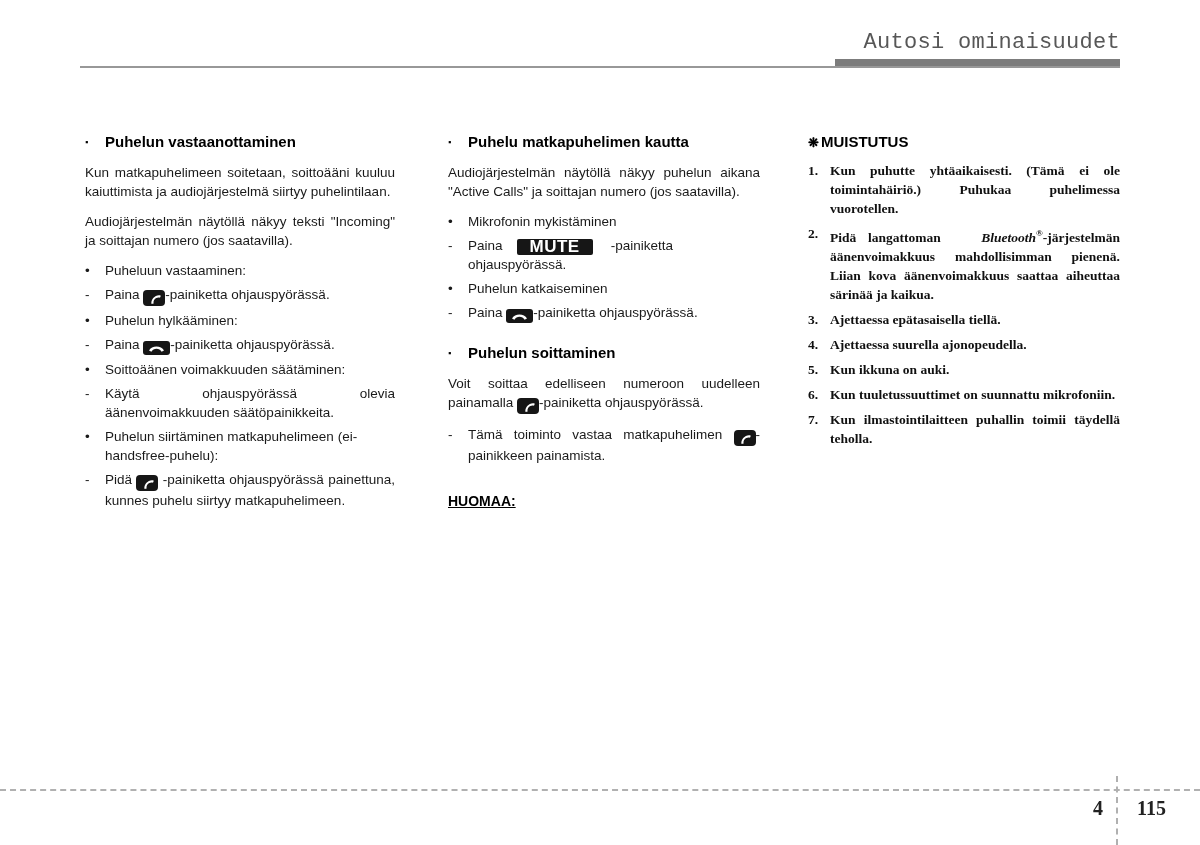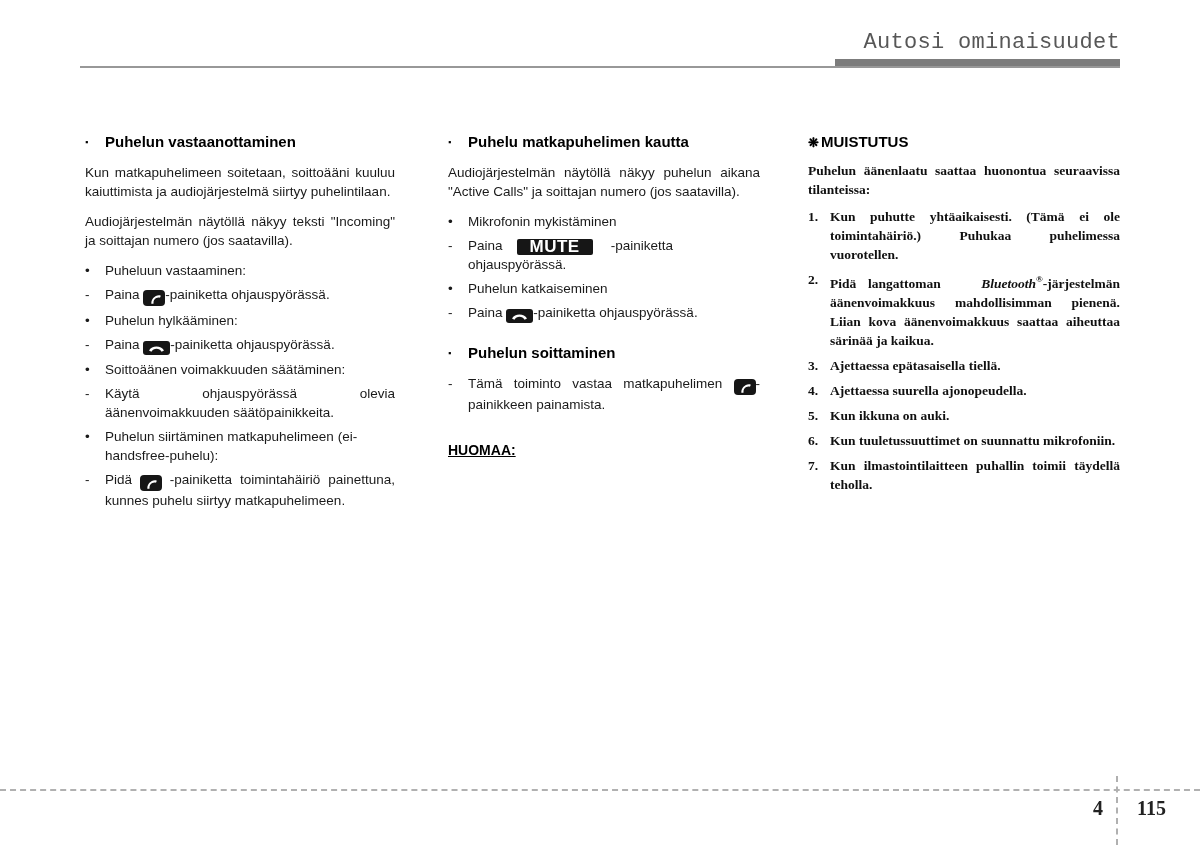--- a/index.html
+++ b/index.html
@@ -116,21 +116,21 @@
     <div class="li plain">
       <span class="marker">•</span>
       <div class="txt">Puhelun siirtäminen matkapuhelimeen (ei-handsfree-puhelu):</div>
     </div>
     <div class="li">
       <span class="marker">-</span>
       <div class="txt"><span>Pidä </span><span class="pbtn call">
             <svg viewBox="0 0 24 12" width="15" height="8">
               <path d="M2 10 C5.5 3, 18.5 3, 22 10 L18.8 11.6 C16.2 6.4, 7.8 6.4, 5.2 11.6 Z" fill="#ffffff"></path>
             </svg>
-          </span><span> -painiketta toimintahäiriö painettuna, kunnes puhelu siirtyy matkapuhelimeen.</span></div>
+          </span><span> -painiketta ohjauspyörässä painettuna, kunnes puhelu siirtyy matkapuhelimeen.</span></div>
     </div>
   </section>
 
   <section class="col col-2">
     <h3 class="sec-heading">
       <span class="marker">▪</span>
       <span>Puhelu matkapuhelimen kautta</span>
     </h3>
     <p class="body">Audiojärjestelmän näytöllä näkyy puhelun aikana "Active Calls" ja soittajan numero (jos saatavilla).</p>
 
@@ -153,39 +153,43 @@
             <svg viewBox="0 0 24 12" width="19" height="9">
               <path d="M2 10 C5.5 3, 18.5 3, 22 10 L18.8 11.6 C16.2 6.4, 7.8 6.4, 5.2 11.6 Z" fill="#ffffff"></path>
             </svg>
           </span><span>-painiketta ohjauspyörässä.</span></div>
     </div>
 
     <h3 class="sec-heading gap-top">
       <span class="marker">▪</span>
       <span>Puhelun soittaminen</span>
     </h3>
+    <p class="body"><span>Voit soittaa edelliseen numeroon uudelleen painamalla </span><span class="pbtn call">
+          <svg viewBox="0 0 24 12" width="15" height="8">
+            <path d="M2 10 C5.5 3, 18.5 3, 22 10 L18.8 11.6 C16.2 6.4, 7.8 6.4, 5.2 11.6 Z" fill="#ffffff"></path>
+          </svg>
+        </span><span>-painiketta ohjauspyörässä.</span></p>
 
     <div class="li">
       <span class="marker">-</span>
       <div class="txt"><span>Tämä toiminto vastaa matkapuhelimen </span><span class="pbtn call">
             <svg viewBox="0 0 24 12" width="15" height="8">
               <path d="M2 10 C5.5 3, 18.5 3, 22 10 L18.8 11.6 C16.2 6.4, 7.8 6.4, 5.2 11.6 Z" fill="#ffffff"></path>
             </svg>
           </span><span>-painikkeen painamista.</span></div>
     </div>
 
     <div class="note-heading">HUOMAA:</div>
   </section>
 
   <section class="col col-3">
     <h3 class="c3-heading">
       <span class="sym">❋</span>
       <span>MUISTUTUS</span>
     </h3>
-    <p class="c3-intro">Puhelun äänenlaatu saattaa huonontua seuraavissa tilanteissa:</p>
 
     <div class="nli">
       <span class="num">1.</span>
       <div class="txt">Kun puhutte yhtäaikaisesti. (Tämä ei ole toimintahäiriö.) Puhukaa puhelimessa vuorotellen.</div>
     </div>
     <div class="nli">
       <span class="num">2.</span>
       <div class="txt"><span>Pidä langattoman </span><span class="it">Bluetooth</span><sup>®</sup><span>-järjestelmän äänenvoimakkuus mahdollisimman pienenä. Liian kova äänenvoimakkuus saattaa aiheuttaa särinää ja kaikua.</span></div>
     </div>
     <div class="nli">

